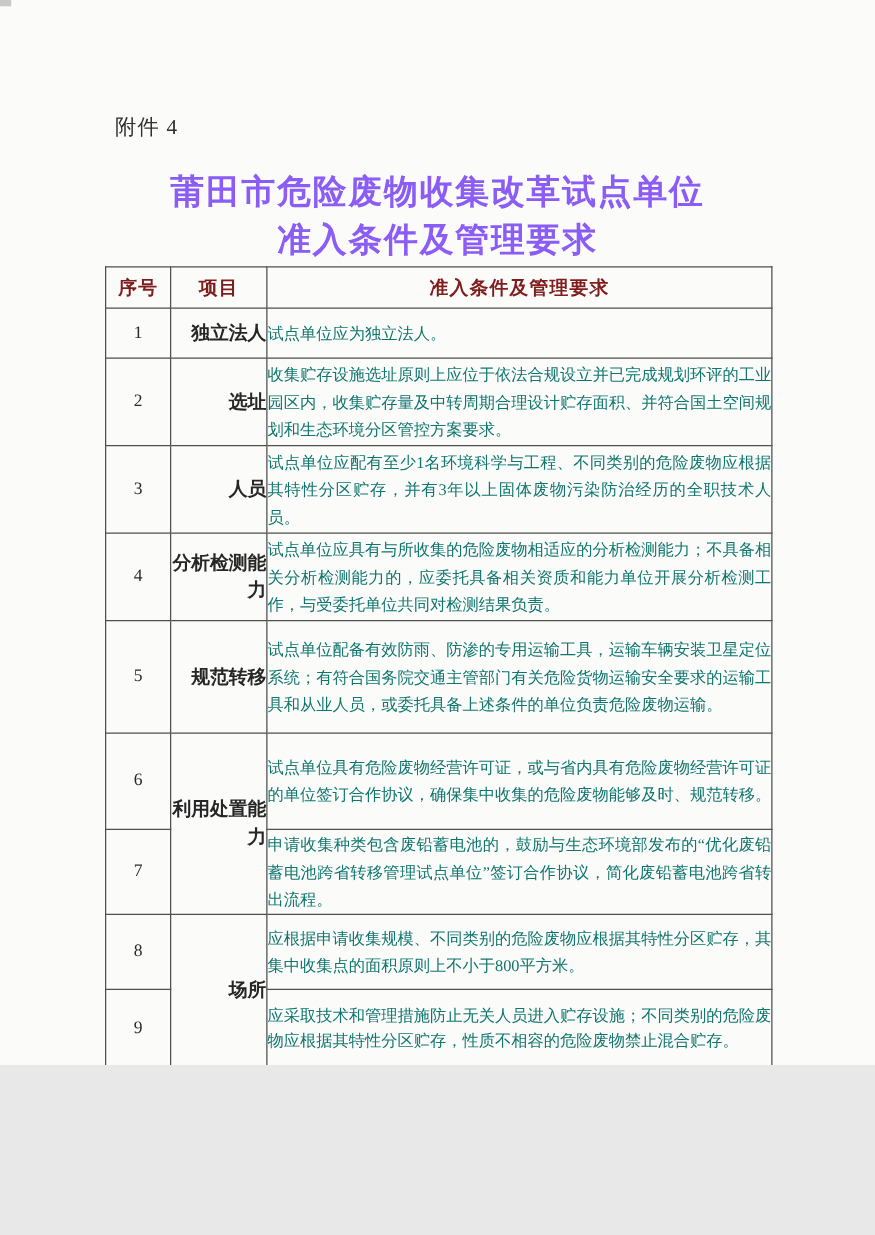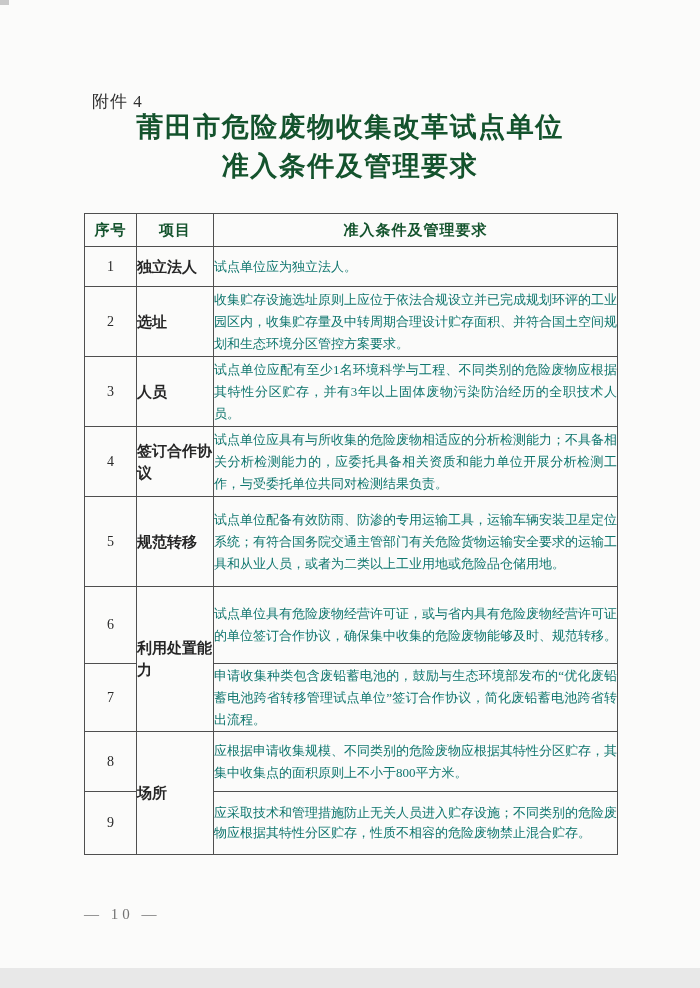--- a/index.html
+++ b/index.html
@@ -3,21 +3,21 @@
 <meta charset="utf-8">
 <style>
   html, body {
     margin: 0;
     padding: 0;
     background: #e8e8e8;
   }
   .page {
     position: relative;
     width: 700px;
-    height: 968px;
+    height: 852px;
     margin: 0 auto;
     background: #fbfbfa;
     overflow: hidden;
     font-family: "Liberation Serif", "DejaVu Serif", serif;
     color: #2e2e2e;
   }
   .scan-artifact {
     position: absolute;
     left: 0;
     top: 0;
@@ -29,29 +29,29 @@
     position: absolute;
     left: 92px;
     top: 90px;
     font-size: 17px;
     letter-spacing: 1px;
     color: #303030;
   }
   .doc-title {
     position: absolute;
     left: 0;
-    top: 108px;
+    top: 134px;
     width: 700px;
     margin: 0;
     text-align: center;
     font-size: 27px;
     font-weight: bold;
     line-height: 39px;
     letter-spacing: 1.5px;
-    color: #14532d;
+    color: #8b5cf6;
   }
   table.req-table {
     position: absolute;
     left: 84px;
     top: 213px;
     width: 533px;
     border-collapse: collapse;
     table-layout: fixed;
   }
   .req-table col.c-num  { width: 52px; }
@@ -60,30 +60,30 @@
   .req-table th, .req-table td {
     border: 1px solid #4f4f4f;
     vertical-align: middle;
     padding: 0;
   }
   .req-table thead tr { height: 33px; }
   .req-table th {
     font-size: 15px;
     font-weight: bold;
     text-align: center;
-    color: #14532d;
+    color: #7f1d1d;
     letter-spacing: 1px;
   }
   .cell-num {
     text-align: center;
     font-size: 14px;
     color: #2a2a2a;
   }
   .cell-item {
-    text-align: left;
+    text-align: right;
     font-size: 15px;
     font-weight: bold;
     color: #262626;
     padding: 0 4px;
     line-height: 22px;
   }
   .cell-text {
     font-size: 13px;
     line-height: 22px;
     text-align: justify;
@@ -143,27 +143,27 @@
         <td class="cell-item">选址</td>
         <td class="cell-text">收集贮存设施选址原则上应位于依法合规设立并已完成规划环评的工业园区内，收集贮存量及中转周期合理设计贮存面积、并符合国土空间规划和生态环境分区管控方案要求。</td>
       </tr>
       <tr class="r3">
         <td class="cell-num">3</td>
         <td class="cell-item">人员</td>
         <td class="cell-text">试点单位应配有至少1名环境科学与工程、不同类别的危险废物应根据其特性分区贮存，并有3年以上固体废物污染防治经历的全职技术人员。</td>
       </tr>
       <tr class="r4">
         <td class="cell-num">4</td>
-        <td class="cell-item">签订合作协议</td>
+        <td class="cell-item">分析检测能力</td>
         <td class="cell-text">试点单位应具有与所收集的危险废物相适应的分析检测能力；不具备相关分析检测能力的，应委托具备相关资质和能力单位开展分析检测工作，与受委托单位共同对检测结果负责。</td>
       </tr>
       <tr class="r5">
         <td class="cell-num">5</td>
         <td class="cell-item">规范转移</td>
-        <td class="cell-text">试点单位配备有效防雨、防渗的专用运输工具，运输车辆安装卫星定位系统；有符合国务院交通主管部门有关危险货物运输安全要求的运输工具和从业人员，或者为二类以上工业用地或危险品仓储用地。</td>
+        <td class="cell-text">试点单位配备有效防雨、防渗的专用运输工具，运输车辆安装卫星定位系统；有符合国务院交通主管部门有关危险货物运输安全要求的运输工具和从业人员，或委托具备上述条件的单位负责危险废物运输。</td>
       </tr>
       <tr class="r6">
         <td class="cell-num">6</td>
         <td class="cell-item" rowspan="2">利用处置能力</td>
         <td class="cell-text">试点单位具有危险废物经营许可证，或与省内具有危险废物经营许可证的单位签订合作协议，确保集中收集的危险废物能够及时、规范转移。</td>
       </tr>
       <tr class="r7">
         <td class="cell-num">7</td>
         <td class="cell-text">申请收集种类包含废铅蓄电池的，鼓励与生态环境部发布的“优化废铅蓄电池跨省转移管理试点单位”签订合作协议，简化废铅蓄电池跨省转出流程。</td>
       </tr>

